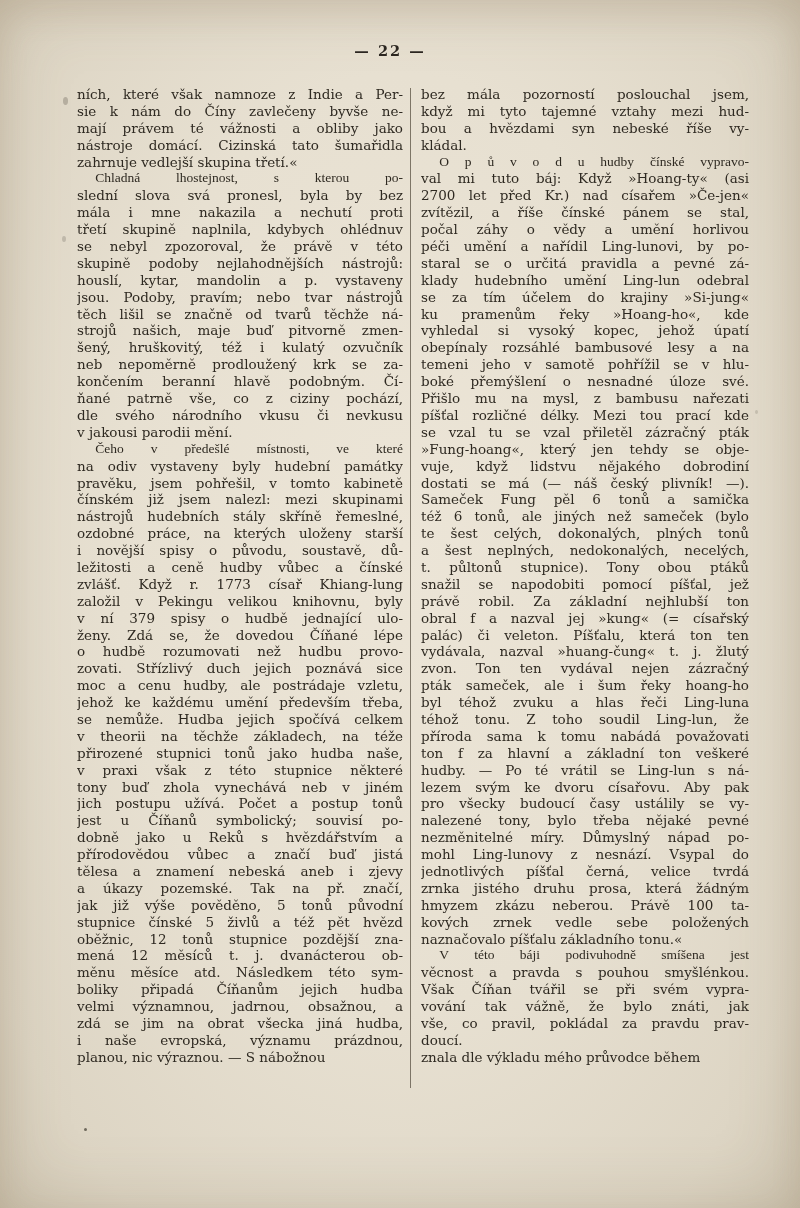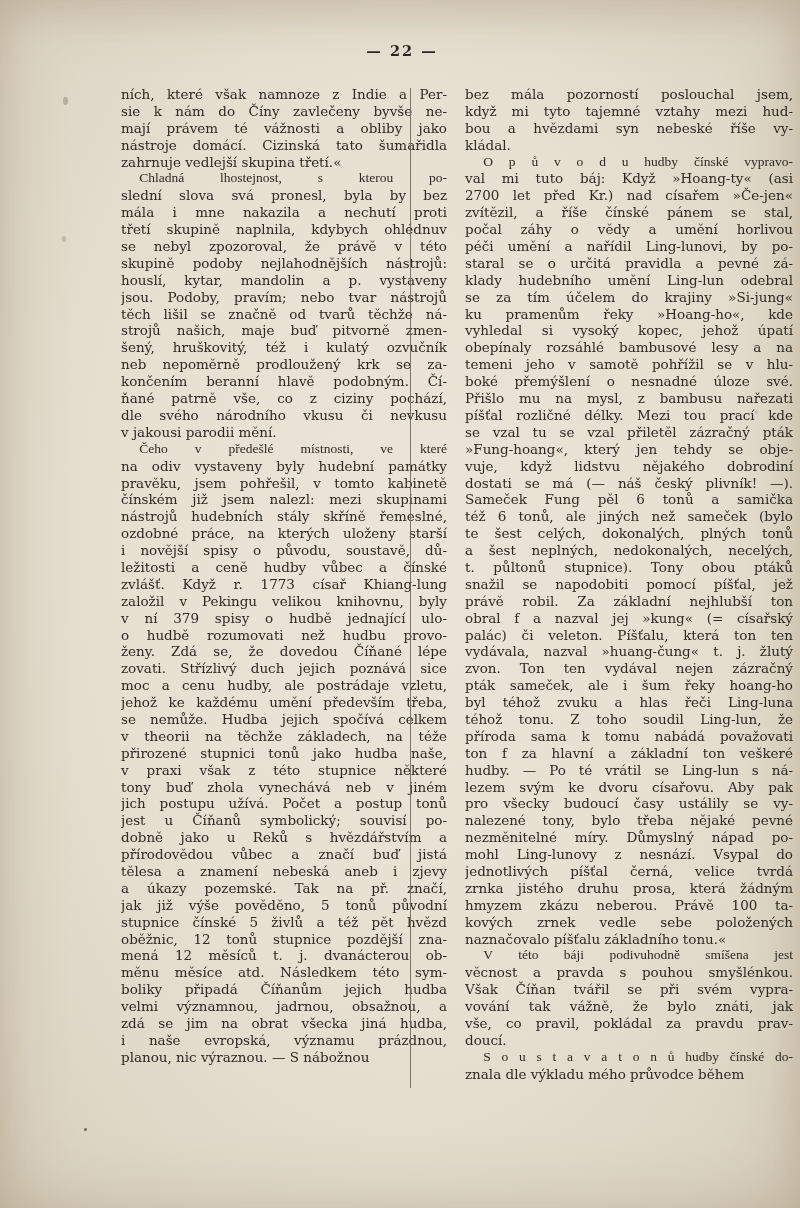--- a/index.html
+++ b/index.html
@@ -12,27 +12,25 @@
     color:#2e2921;
     background:
       radial-gradient(ellipse at 50% 45%, #ece5d7 0%, #e7e0d1 50%, #ddd5c4 85%, #d3cab7 100%);
     box-shadow: inset 0 0 70px rgba(120,100,70,.22), inset 0 14px 30px rgba(150,120,90,.14);
   }
   #page-number{
     position:absolute;top:42px;left:0;width:780px;
     text-align:center;
     font-weight:bold;font-size:14.5px;letter-spacing:2px;
     color:#2b2620;
-    padding-left:12px;
   }
   .column{
     position:absolute;top:86px;
     font-size:13.5px;line-height:16.9px;
     overflow:hidden;
-    margin-left:44px;
   }
   #left-column{left:77px;width:326px;height:1008px;}
   #right-column{left:421px;width:328px;height:1008px;}
   #column-divider{
     position:absolute;left:410px;top:88px;height:1000px;width:1px;
     background:#6a6254;opacity:.85;
   }
   .para{margin:0;padding:0;}
   .line{
     white-space:nowrap;
@@ -90,22 +88,22 @@
         <div class="line j">na odiv vystaveny byly hudební památky</div>
         <div class="line j">pravěku, jsem pohřešil, v tomto kabinetě</div>
         <div class="line j">čínském již jsem nalezl: mezi skupinami</div>
         <div class="line j">nástrojů hudebních stály skříně řemeslné,</div>
         <div class="line j">ozdobné práce, na kterých uloženy starší</div>
         <div class="line j">i novější spisy o původu, soustavě, dů-</div>
         <div class="line j">ležitosti a ceně hudby vůbec a čínské</div>
         <div class="line j">zvlášť. Když r. 1773 císař Khiang-lung</div>
         <div class="line j">založil v Pekingu velikou knihovnu, byly</div>
         <div class="line j">v ní 379 spisy o hudbě jednající ulo-</div>
+        <div class="line j">ženy.  Zdá se, že dovedou Číňané lépe</div>
         <div class="line j">o hudbě rozumovati než hudbu provo-</div>
-        <div class="line j">ženy.  Zdá se, že dovedou Číňané lépe</div>
         <div class="line j">zovati. Střízlivý duch jejich poznává sice</div>
         <div class="line j">moc a cenu hudby, ale postrádaje vzletu,</div>
         <div class="line j">jehož ke každému umění především třeba,</div>
         <div class="line j">se nemůže. Hudba jejich spočívá celkem</div>
         <div class="line j">v theorii na těchže základech, na téže</div>
         <div class="line j">přirozené stupnici tonů jako hudba naše,</div>
         <div class="line j">v praxi však z této stupnice některé</div>
         <div class="line j">tony buď zhola vynechává neb v jiném</div>
         <div class="line j">jich postupu užívá. Počet a postup tonů</div>
         <div class="line j">jest u Číňanů symbolický; souvisí po-</div>
@@ -186,21 +184,20 @@
       </div>
       <div class="para">
         <div class="line j ind">V této báji podivuhodně smíšena jest</div>
         <div class="line j">věcnost a pravda s pouhou smyšlénkou.</div>
         <div class="line j">Však Číňan tvářil se při svém vypra-</div>
         <div class="line j">vování tak vážně, že bylo znáti, jak</div>
         <div class="line j">vše, co pravil, pokládal za pravdu prav-</div>
         <div class="line">doucí.</div>
       </div>
       <div class="para">
-        <div class="line j ind">S o u s t a v a  t o n ů hudby čínské do-</div>
         <div class="line">znala dle výkladu mého průvodce během</div>
       </div>
     </div>
 
   <div id="speck-1" class="scan-artifact"></div>
   <div id="speck-2" class="scan-artifact"></div>
   <div id="speck-3" class="scan-artifact"></div>
   <div id="speck-4" class="scan-artifact"></div>
 </div>
 

